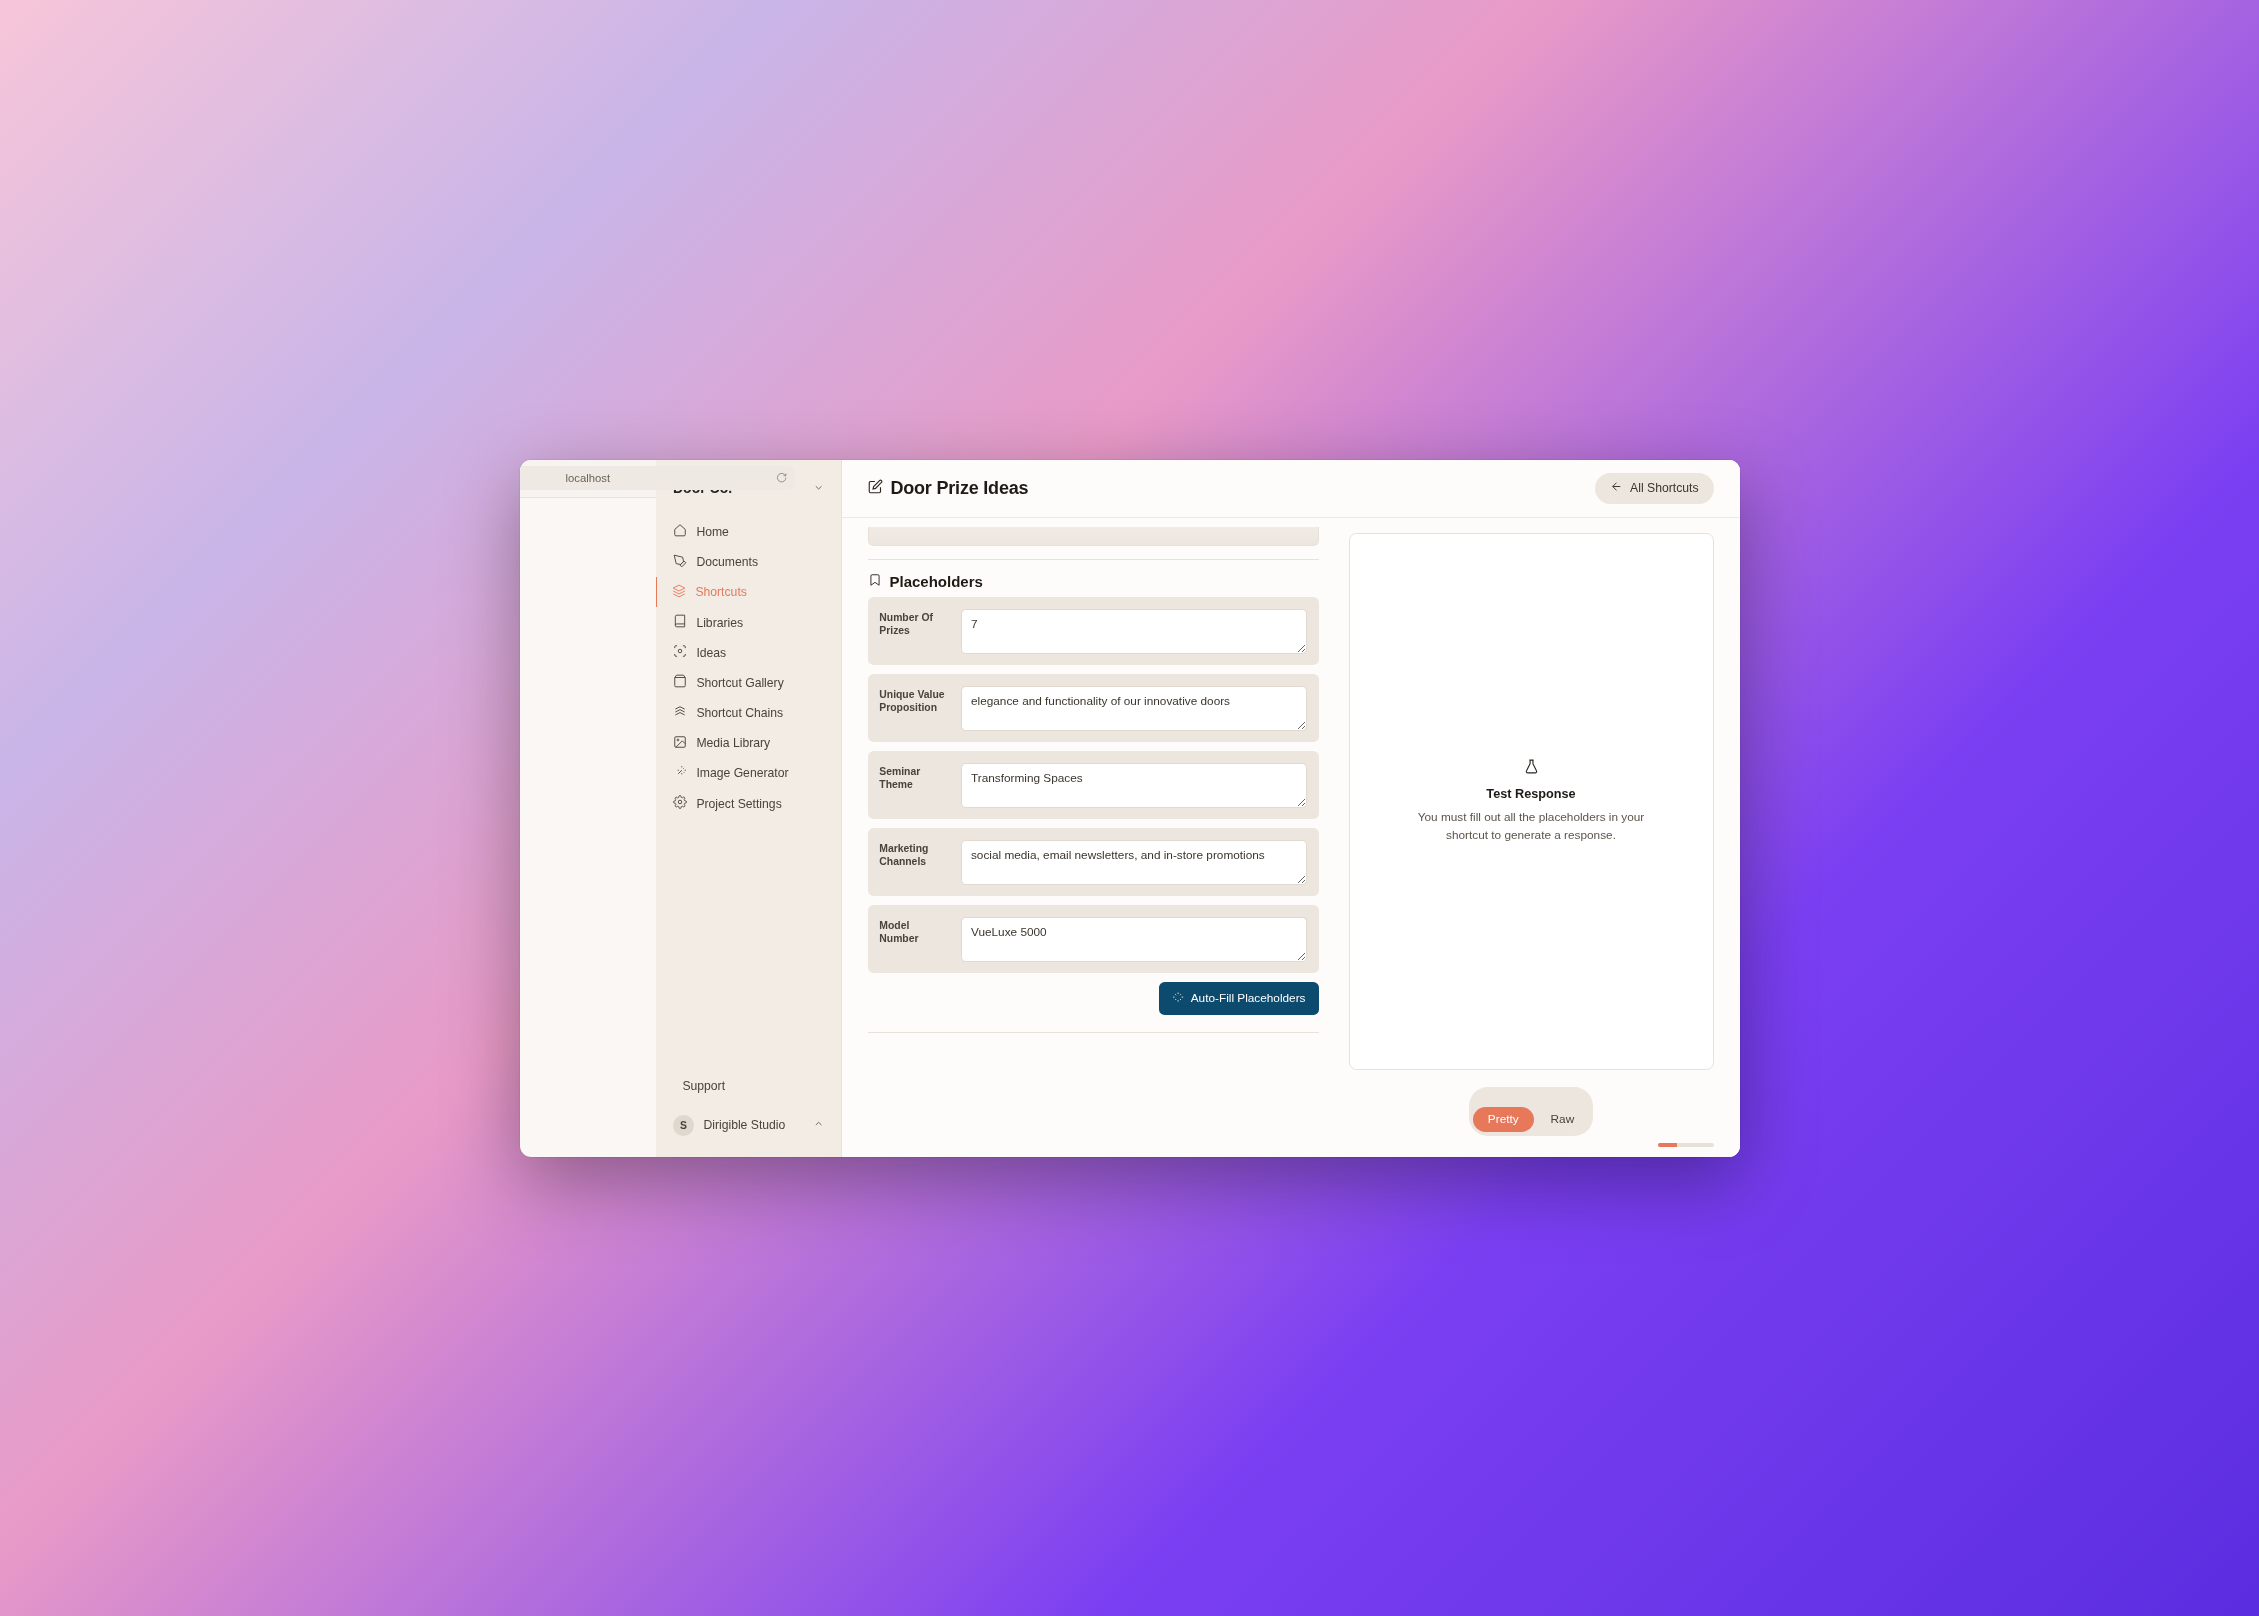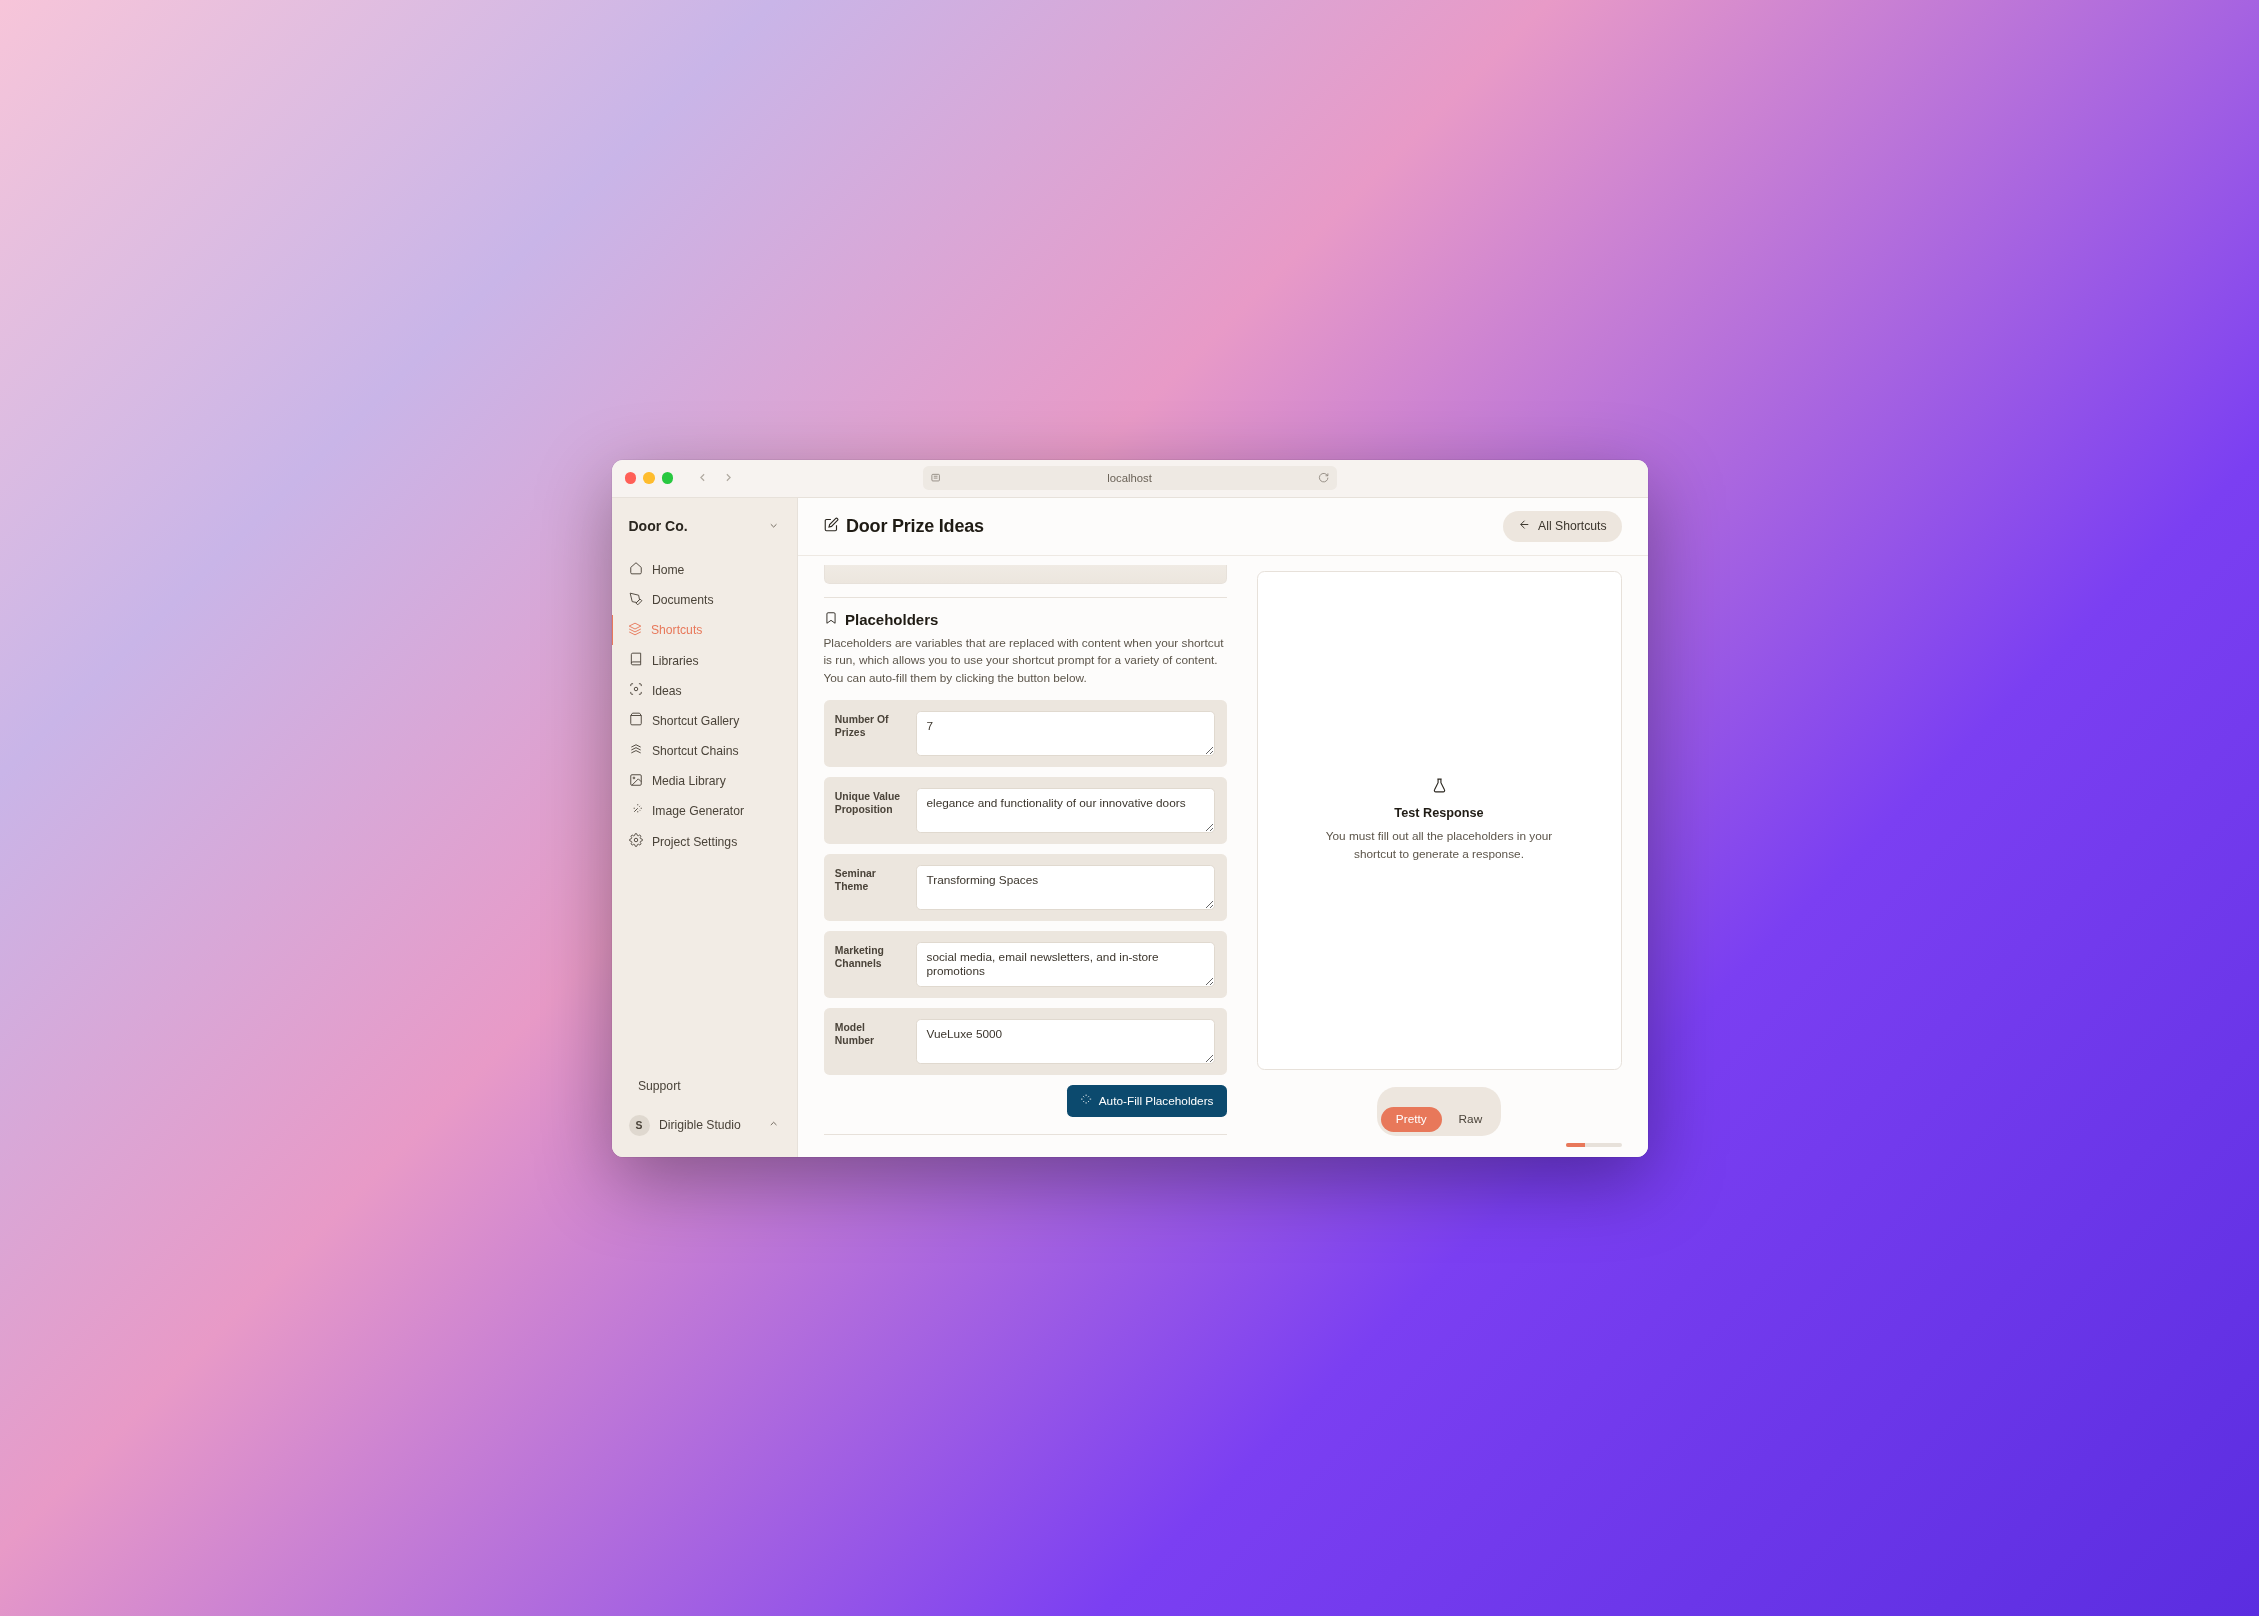--- a/index.html
+++ b/index.html
@@ -7,27 +7,27 @@
 body {
   font-family: -apple-system, BlinkMacSystemFont, "Segoe UI", Helvetica, Arial, sans-serif;
   background: linear-gradient(135deg, #f7c5d9 0%, #c9b5e8 20%, #e89ac7 40%, #7b3ff2 70%, #5b2de0 100%);
   min-height: 100vh;
   display: flex;
   align-items: center;
   justify-content: center;
   padding: 56px 38px;
 }
 .window {
-  width: 1036px;
+  width: 1220px;
   height: 697px;
   background: #faf7f4;
   border-radius: 11.3px;
   box-shadow: 0 23.5px 75px rgba(0,0,0,0.35), 0 0 0 0.9px rgba(0,0,0,0.05);
   display: flex;
-  flex-direction: column;
+  flex-direction: row;
   overflow: hidden;
 }
 .titlebar {
   height: 38px;
   background: #f7f3f0;
   border-bottom: 0.9px solid #e7e1da;
   display: flex;
   align-items: center;
   padding: 0 13px;
   position: relative;
@@ -407,21 +407,20 @@
         <div class="leftcol">
           <div class="ghostbox"></div>
           <hr class="sep">
 
           <div class="section-head">
             <span><svg viewBox="0 0 24 24" stroke-width="1.6">
                   <path d="M19 21l-7-5-7 5V5a2 2 0 0 1 2-2h10a2 2 0 0 1 2 2z"></path>
                 </svg></span>
             <h3>Placeholders</h3>
           </div>
-          <p class="section-desc">Placeholders are variables that are replaced with content when your shortcut is run, which allows you to use your shortcut prompt for a variety of content. You can auto-fill them by clicking the button below.</p>
 
           <div class="field">
             <div class="field-label">Number Of Prizes</div>
             <textarea style="">7</textarea>
           </div>
           <div class="field">
             <div class="field-label">Unique Value Proposition</div>
             <textarea style="">elegance and functionality of our innovative doors</textarea>
           </div>
           <div class="field">

